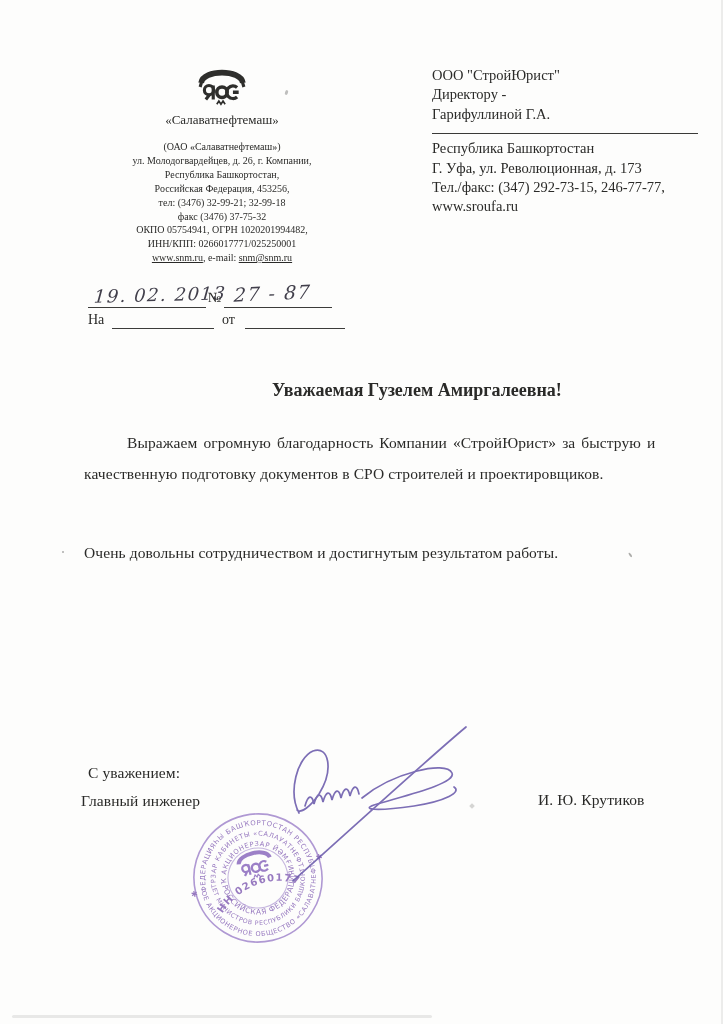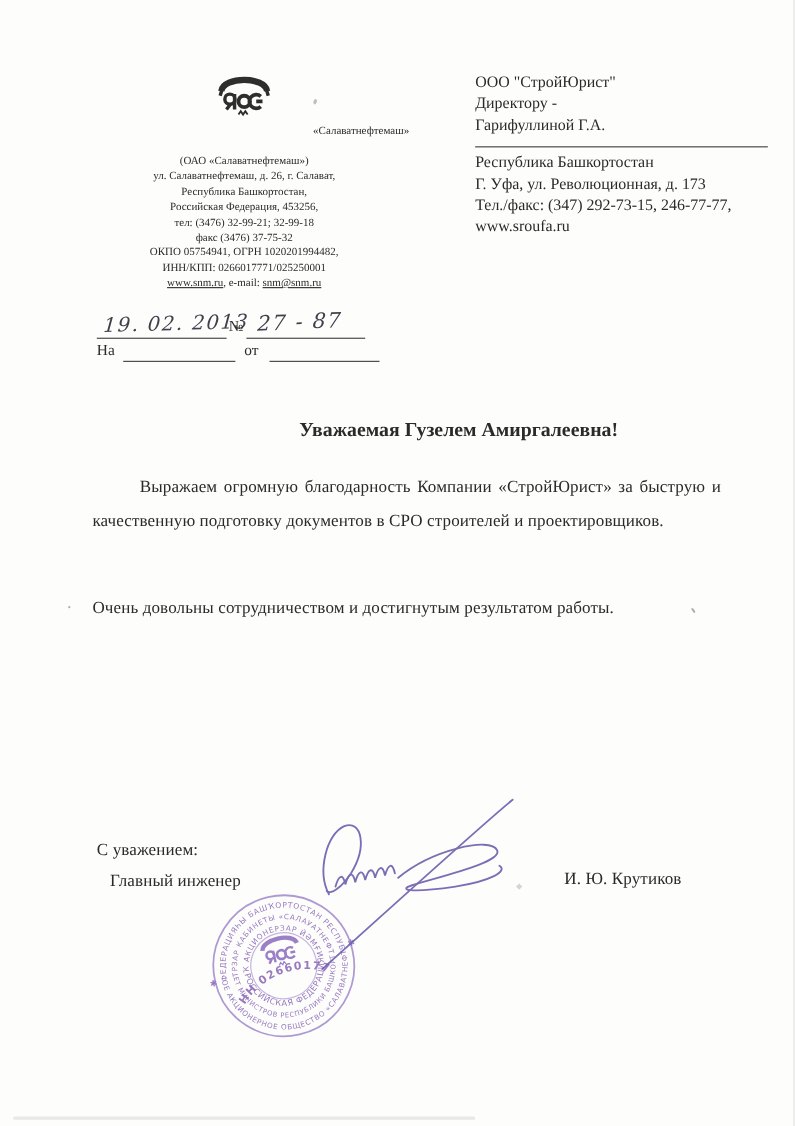--- a/index.html
+++ b/index.html
@@ -8,21 +8,21 @@
     background:#fdfdfc;overflow:hidden;
     font-family:"Liberation Serif", serif;color:#2a2a28;
   }
   .abs{position:absolute;}
   .nowrap{white-space:nowrap;}
 
   
   .letterhead{left:72px;top:64px;width:300px;text-align:center;}
   .logo{display:block;margin:0 auto;}
   .org-type{font-size:13px;line-height:15px;margin-top:1px;}
-  .org-name{font-size:10px;line-height:19px;text-align:right;}
+  .org-name{font-size:13px;line-height:19px;}
   .addr{margin-top:11px;font-size:10px;line-height:13.9px;}
   .u{text-decoration:underline;}
 
   
   .recipient{left:432px;top:66px;width:272px;font-size:14.5px;line-height:19.4px;text-align:left;}
   .recipient .rule{border-top:1.8px solid #3a3a38;margin-top:9px;width:266px;}
   .recipient .r-addr{margin-top:5px;}
 
   
   .hw{font-family:"DejaVu Serif", serif;font-style:italic;color:#413f4b;letter-spacing:1.5px;}
@@ -70,21 +70,21 @@
         <circle cx="11.5" cy="25" r="4.4" stroke-width="3"></circle>
         <path d="M15.6,20.5 L15.6,34 M12,29.5 L8.5,34" stroke-width="3"></path>
         <circle cx="24" cy="27" r="5" stroke-width="3.4"></circle>
         <path d="M38.5,22.5 A6,6 0 1 0 38.5,31.5 M34.5,27 h5.5" stroke-width="3.2"></path>
         <path d="M19,38.5 l2,-3 2,3 2,-3 2,3" stroke-width="1.6"></path>
       </g>
     </svg>
     <div class="org-name">«Салаватнефтемаш»</div>
     <div class="addr">
       <div>(ОАО «Салаватнефтемаш»)</div>
-      <div>ул. Салаватнефтемаш, д. 26, г. Салават,</div>
+      <div>ул. Молодогвардейцев, д. 26, г. Компании,</div>
       <div>Республика Башкортостан,</div>
       <div>Российская Федерация, 453256,</div>
       <div>тел: (3476) 32-99-21; 32-99-18</div>
       <div>факс (3476) 37-75-32</div>
       <div>ОКПО 05754941, ОГРН 1020201994482,</div>
       <div>ИНН/КПП: 0266017771/025250001</div>
       <div>
         <span class="u">www.snm.ru</span><span>, e-mail: </span><span class="u">snm@snm.ru</span>
       </div>
     </div>
@@ -112,22 +112,22 @@
   <div class="abs ref-line" style="left:112px;top:327px;width:102px;"></div>
   <div class="abs ref-label" style="left:222px;top:312px;">от</div>
   <div class="abs ref-line" style="left:245px;top:327px;width:100px;"></div>
 
   <div class="abs greeting nowrap" style="left:272px;top:380px;">Уважаемая Гузелем Амиргалеевна!</div>
   <div class="abs body-line ws nowrap" style="left:127px;top:434px;">Выражаем огромную благодарность Компании «СтройЮрист» за быструю и</div>
   <div class="abs body-line nowrap" style="left:84px;top:465px;">качественную подготовку документов в СРО строителей и проектировщиков.</div>
   <div class="abs body-line nowrap" style="left:84px;top:544px;">Очень довольны сотрудничеством и достигнутым результатом работы.</div>
 
   <div class="abs body-line nowrap" style="left:88px;top:764px;">С уважением:</div>
-  <div class="abs body-line nowrap" style="left:100px;top:792px;text-align:center;">Главный инженер</div>
-  <div class="abs body-line nowrap" style="left:513px;top:791px;">И. Ю. Крутиков</div>
+  <div class="abs body-line nowrap" style="left:81px;top:792px;text-align:center;">Главный инженер</div>
+  <div class="abs body-line nowrap" style="left:538px;top:791px;">И. Ю. Крутиков</div>
 
   <svg class="abs stamp" style="left:176px;top:796px;" width="164" height="164" viewBox="0 0 164 164">
     <circle class="ln" cx="82" cy="82" r="64" stroke-width="1.6" opacity=".85"></circle>
     <circle class="ln" cx="82" cy="82" r="30" stroke-width="1.1" opacity=".6"></circle>
     <defs>
       <path id="arc-ot" d="M 29,82 A 53,53 0 0 1 135,82"></path>
       <path id="arc-ob" d="M 24,82 A 58,58 0 0 0 140,82"></path>
       <path id="arc-mt" d="M 39.5,82 A 42.5,42.5 0 0 1 124.5,82"></path>
       <path id="arc-mb" d="M 35,82 A 47,47 0 0 0 129,82"></path>
       <path id="arc-it" d="M 50,82 A 32,32 0 0 1 114,82"></path>

